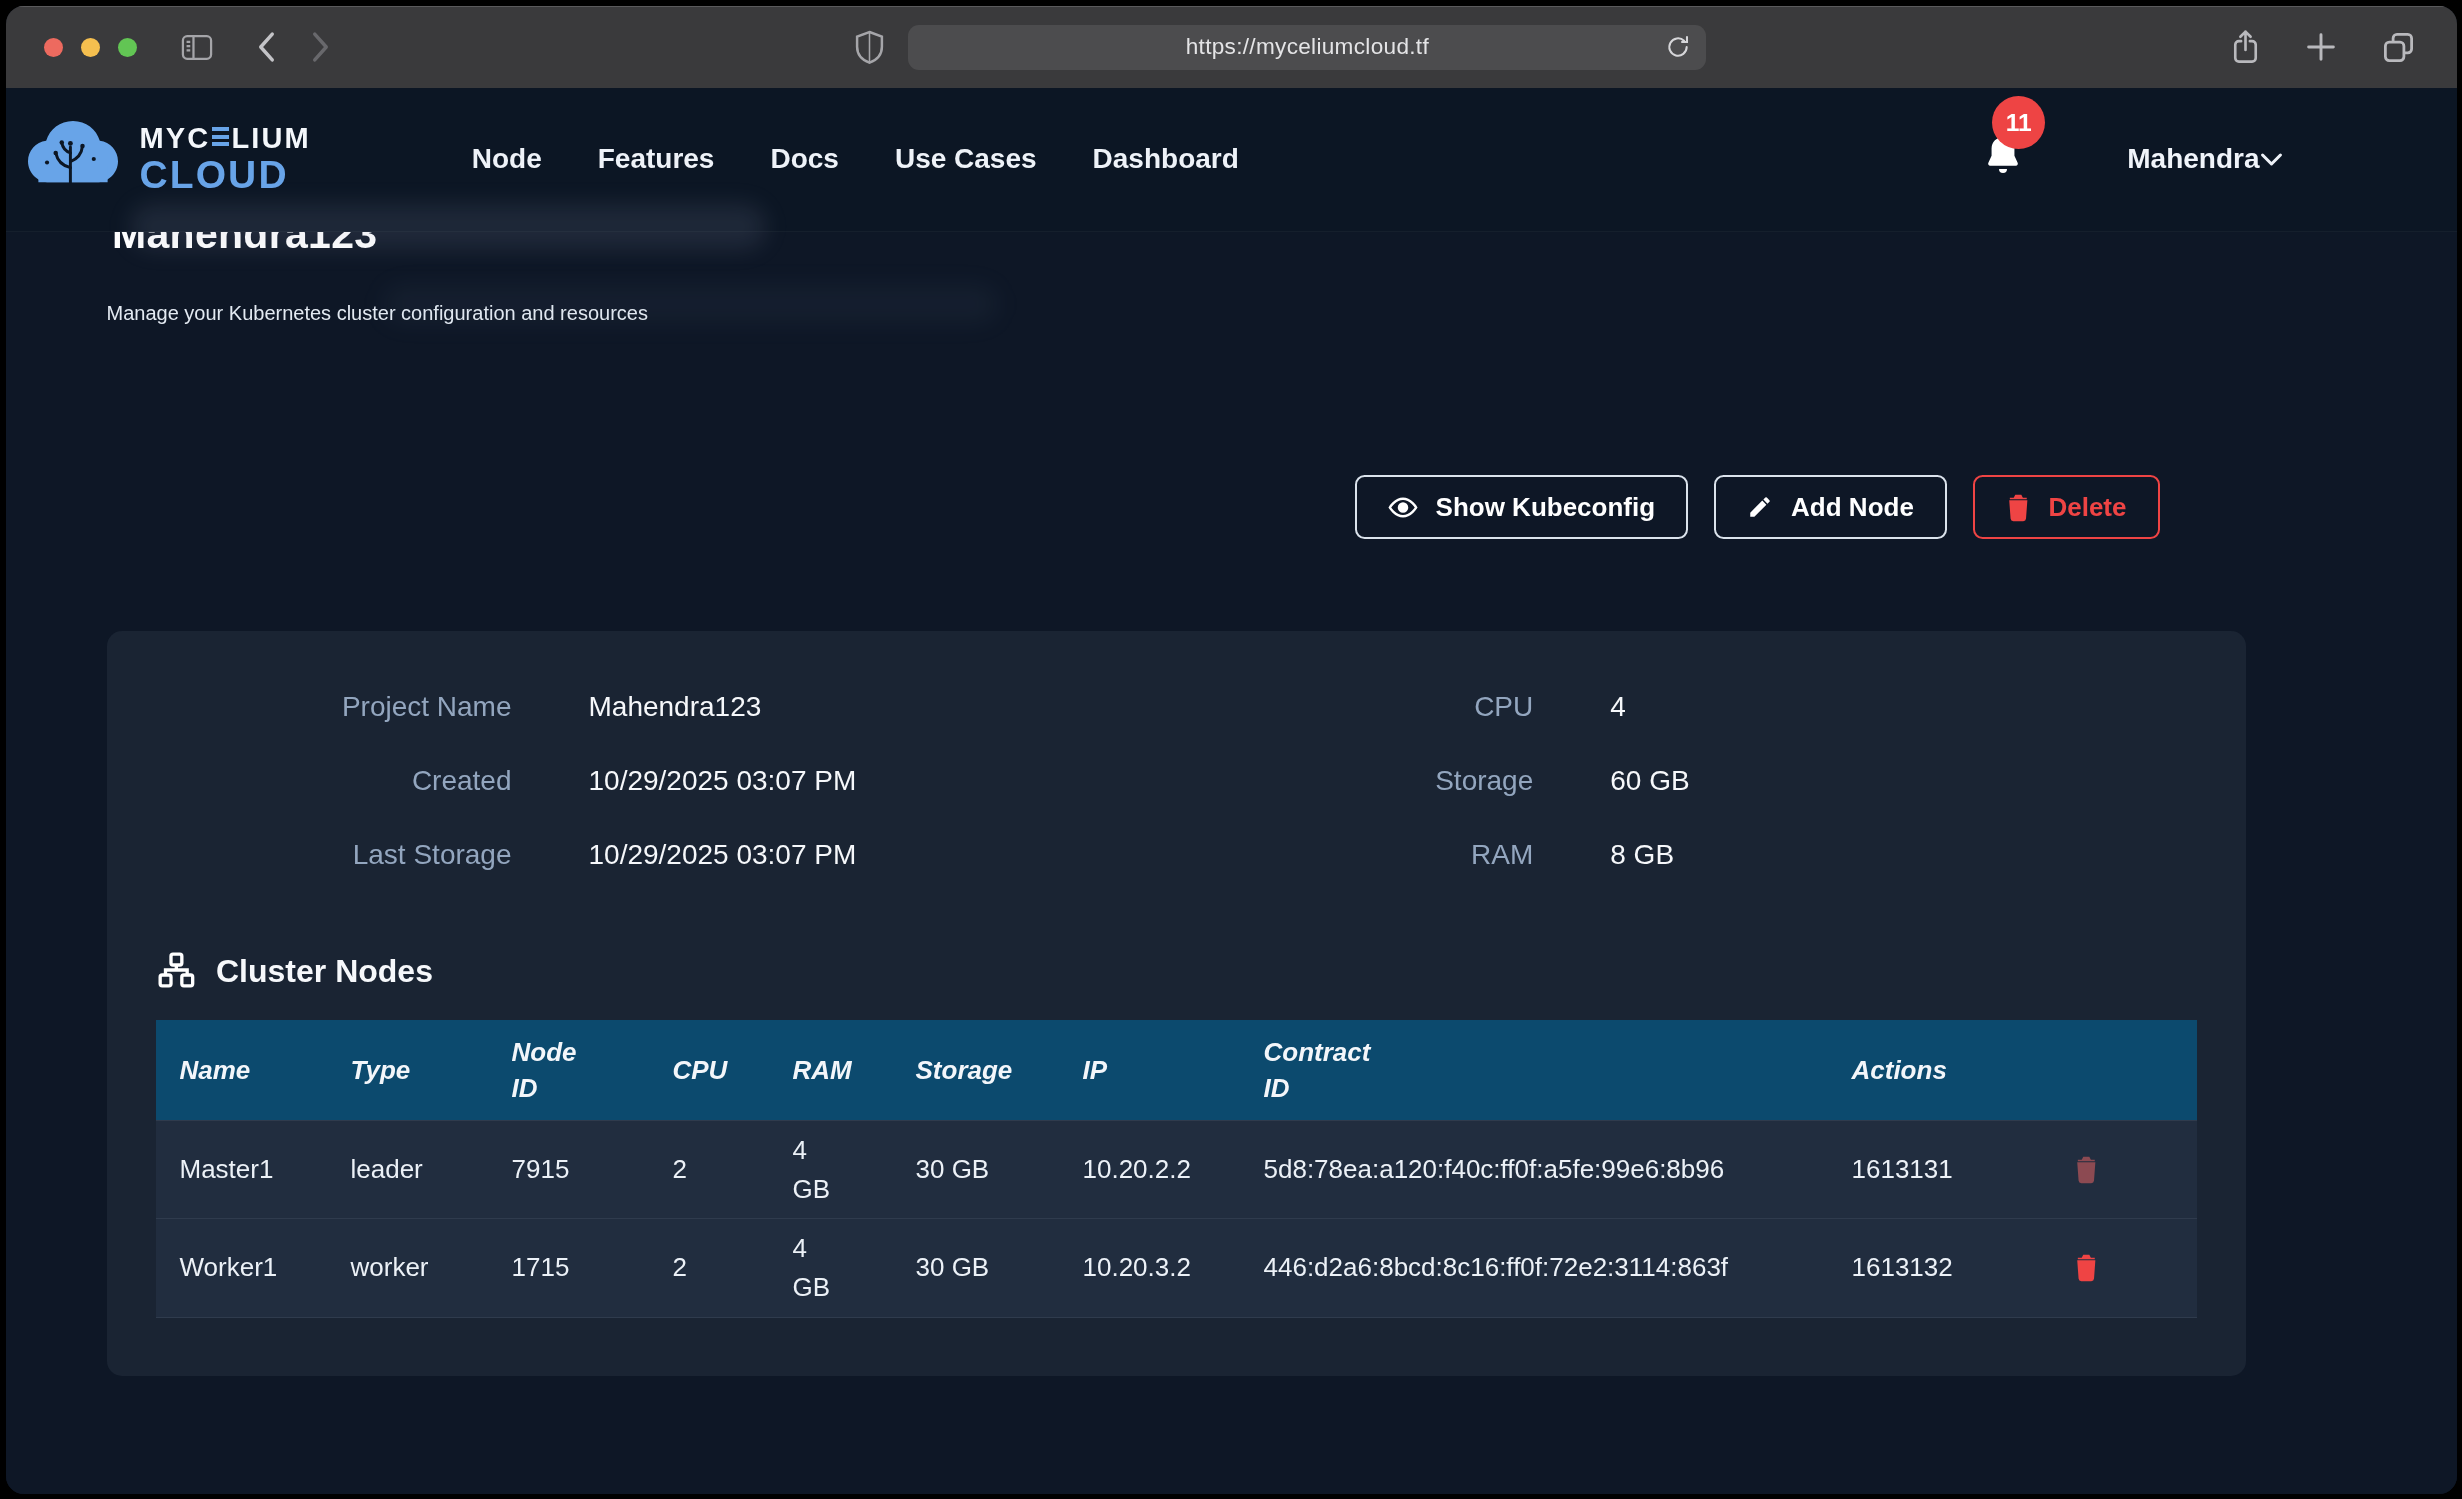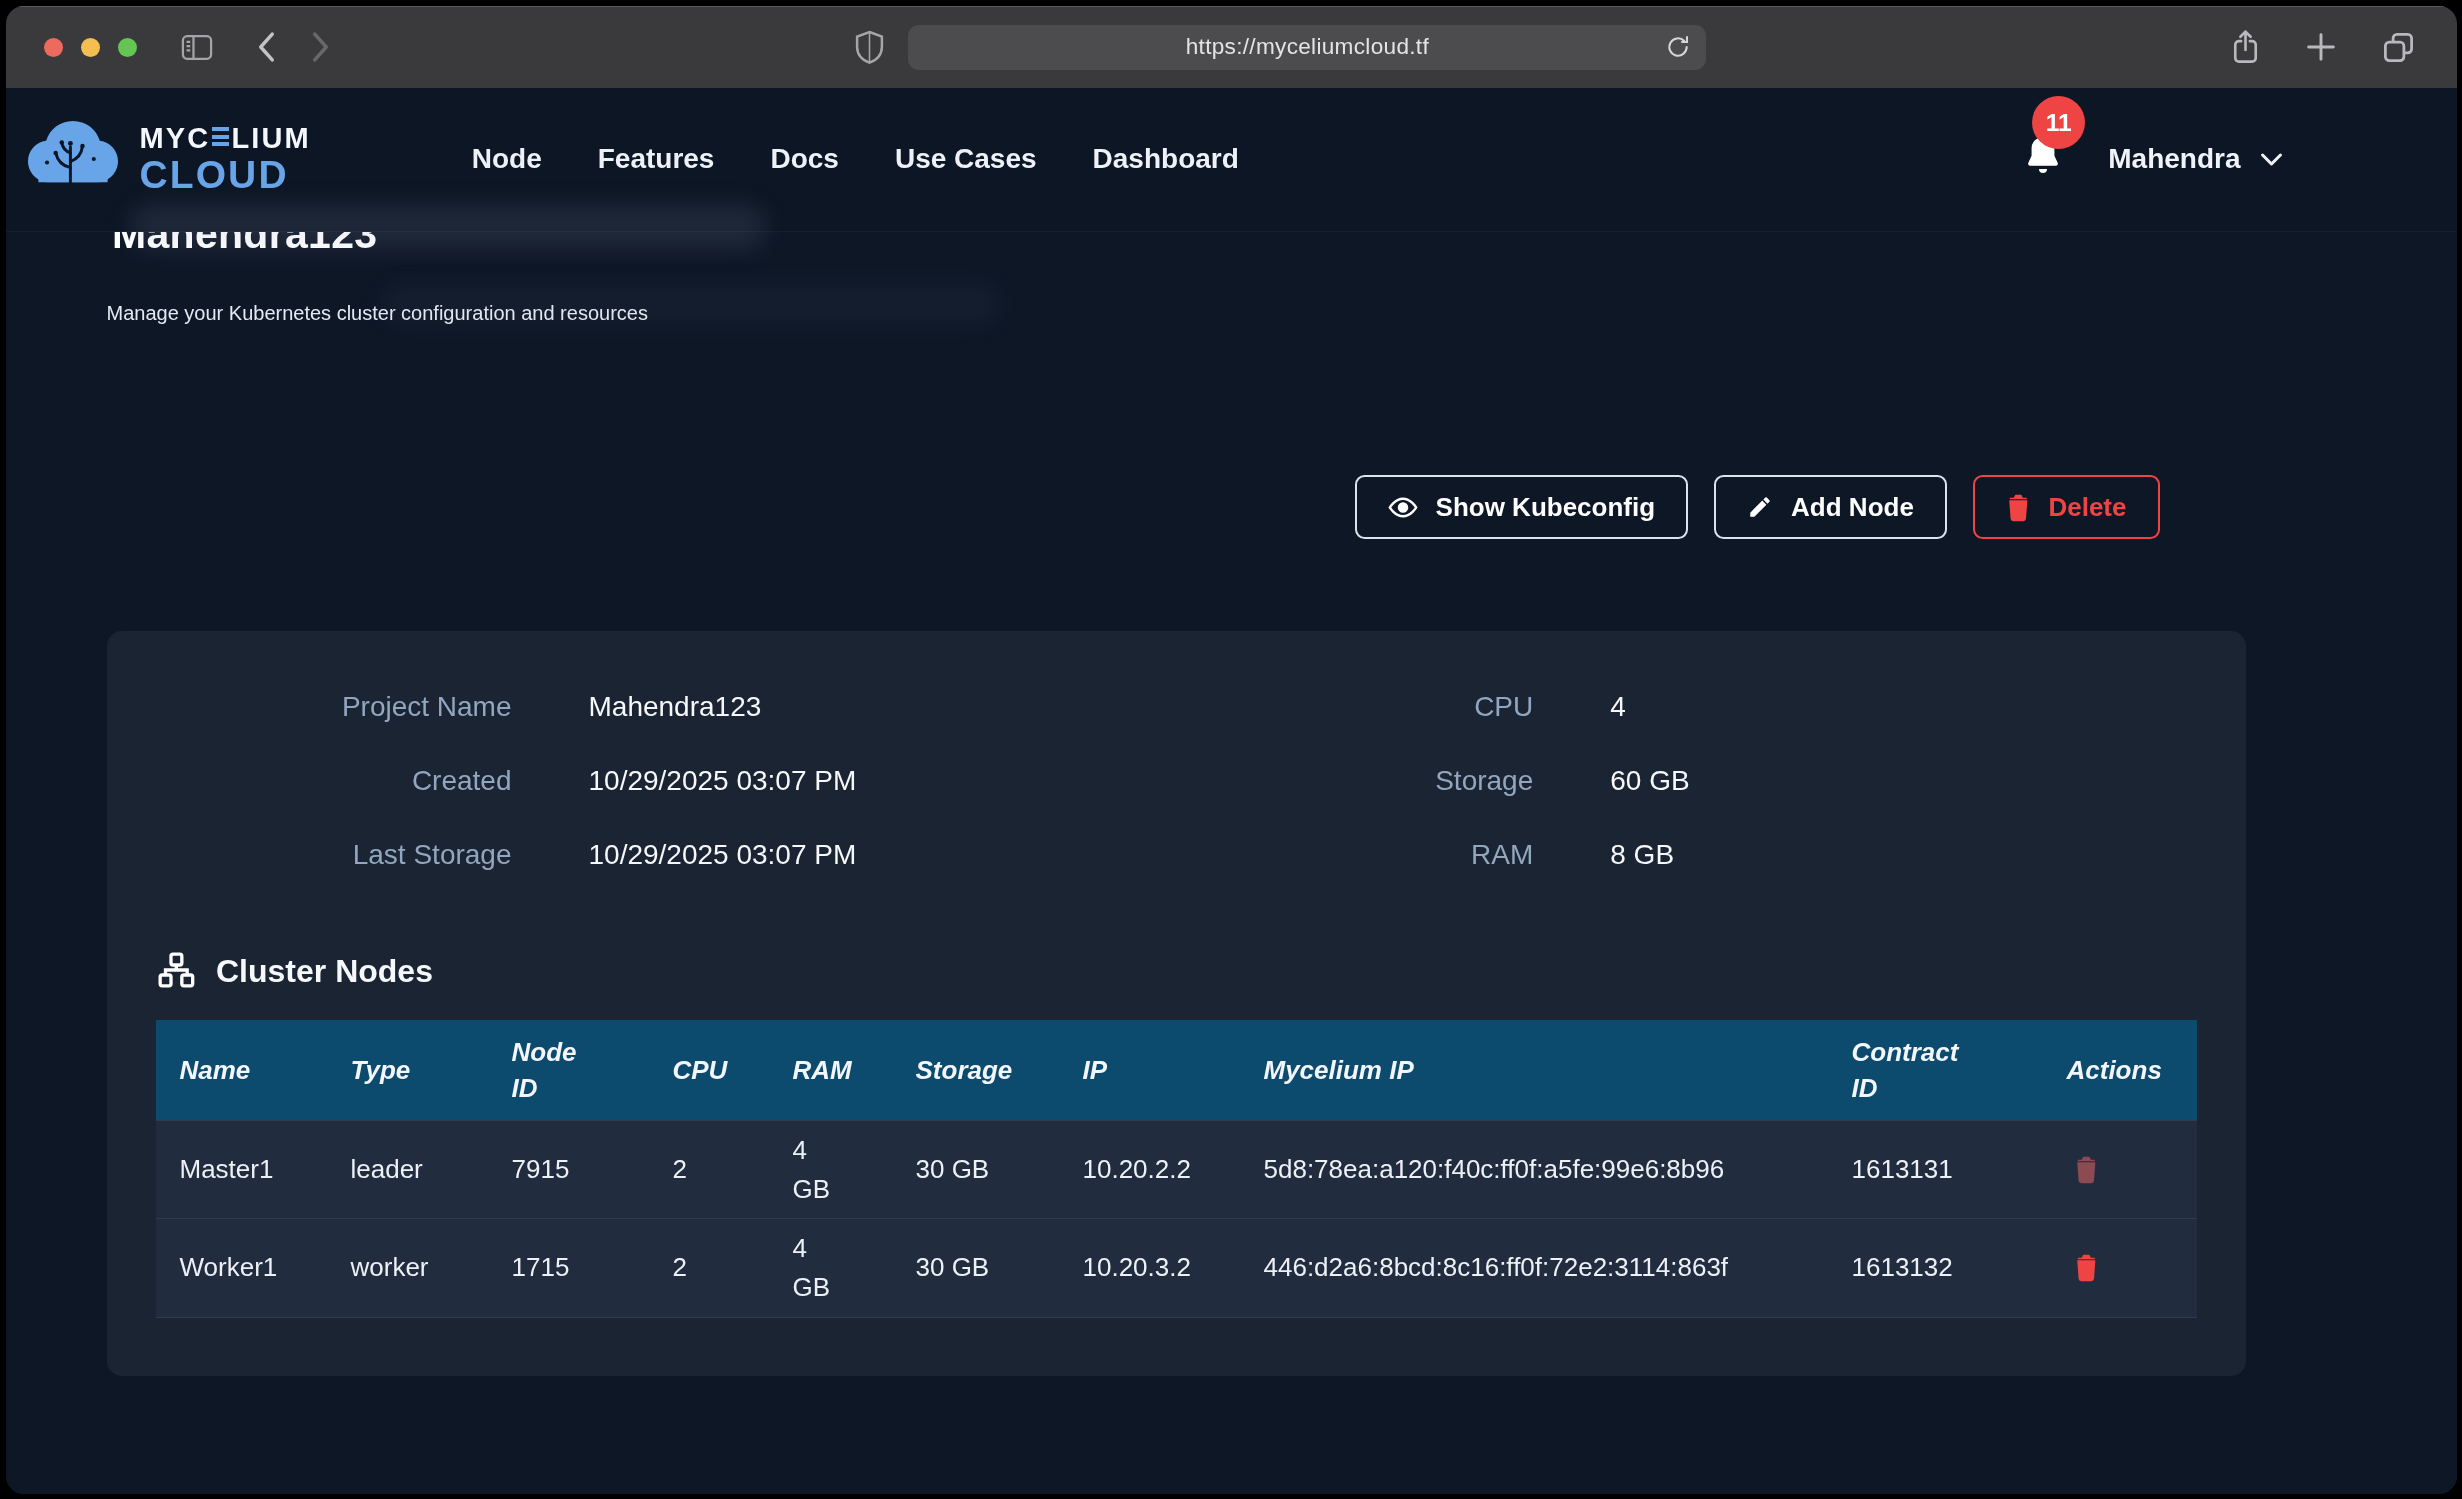--- a/index.html
+++ b/index.html
@@ -43,21 +43,21 @@
             background:repeating-linear-gradient(to bottom,#68a4e8 0 4.1px,transparent 4.1px 7.5px); }
   .brand-bottom { font-size:39px; font-weight:800; letter-spacing:2.1px; color:#68a4e8; margin-top:2.7px; }
   .nav-links { display:flex; gap:56px; margin-left:161px; }
   .nav-link { font-size:28px; font-weight:600; color:#eef2f8; text-decoration:none; cursor:pointer;
               background:none; border:none; }
   .nav-right { margin-left:auto; display:flex; align-items:center; }
   .bell-wrap { position:relative; background:none; border:none; cursor:pointer; }
   .badge { position:absolute; top:-37px; left:11px; min-width:53px; height:53px; border-radius:50%;
            background:#ee4444; color:#fff; font-size:24.6px; font-weight:700;
            display:flex; align-items:center; justify-content:center; }
-  .user-menu { display:flex; align-items:center; gap:19px; margin-left:43px; background:none; border:none; cursor:pointer; }
+  .user-menu { display:flex; align-items:center; margin-left:102px; background:none; border:none; cursor:pointer; }
   .user-name { font-size:28px; font-weight:600; color:#f0f4fa; }
 
   
   .ghost1 { position:absolute; top:116px; left:124px; width:636px; height:45px;
             background:rgba(152,166,192,0.13); filter:blur(11px); border-radius:22.6px; z-index:3; pointer-events:none; }
   .ghost2 { position:absolute; top:197px; left:377px; width:615px; height:38px;
             background:rgba(152,166,192,0.055); filter:blur(12.3px); border-radius:19px; z-index:3; pointer-events:none; }
 
   
   .content { position:relative; height:1263px; padding-left:101px; overflow:hidden; }
@@ -279,21 +279,20 @@
 
           <div class="table">
             <div class="trow thead" id="table-head">
                 <div class="cell">Name</div>
                 <div class="cell">Type</div>
                 <div class="cell"><span class="hw-node">Node ID</span></div>
                 <div class="cell">CPU</div>
                 <div class="cell">RAM</div>
                 <div class="cell">Storage</div>
                 <div class="cell">IP</div>
-                <div class="cell">Mycelium IP</div>
                 <div class="cell"><span class="hw-contract">Contract ID</span></div>
                 <div class="cell">Actions</div>
               </div>
             <div id="table-body">
                 <div class="trow tbody-row">
                   <div class="cell">Master1</div>
                   <div class="cell">leader</div>
                   <div class="cell">7915</div>
                   <div class="cell">2</div>
                   <div class="cell"><span class="cell-ram-span">4 GB</span></div>

